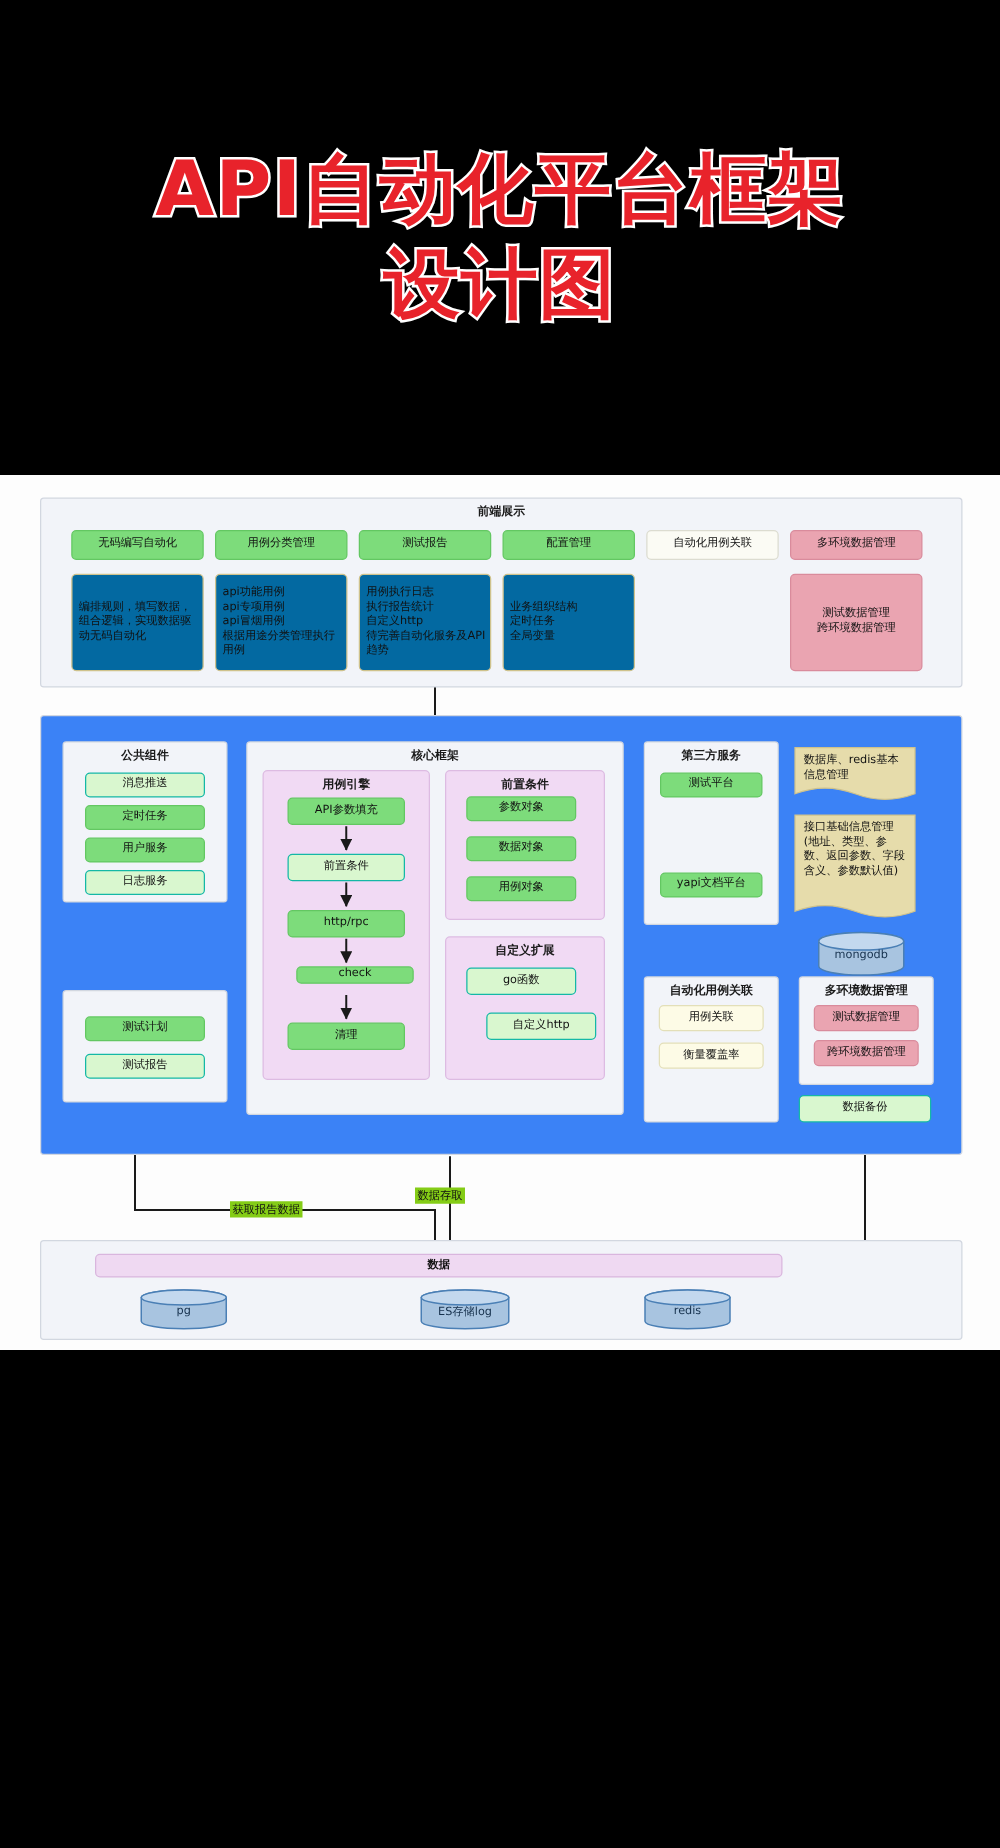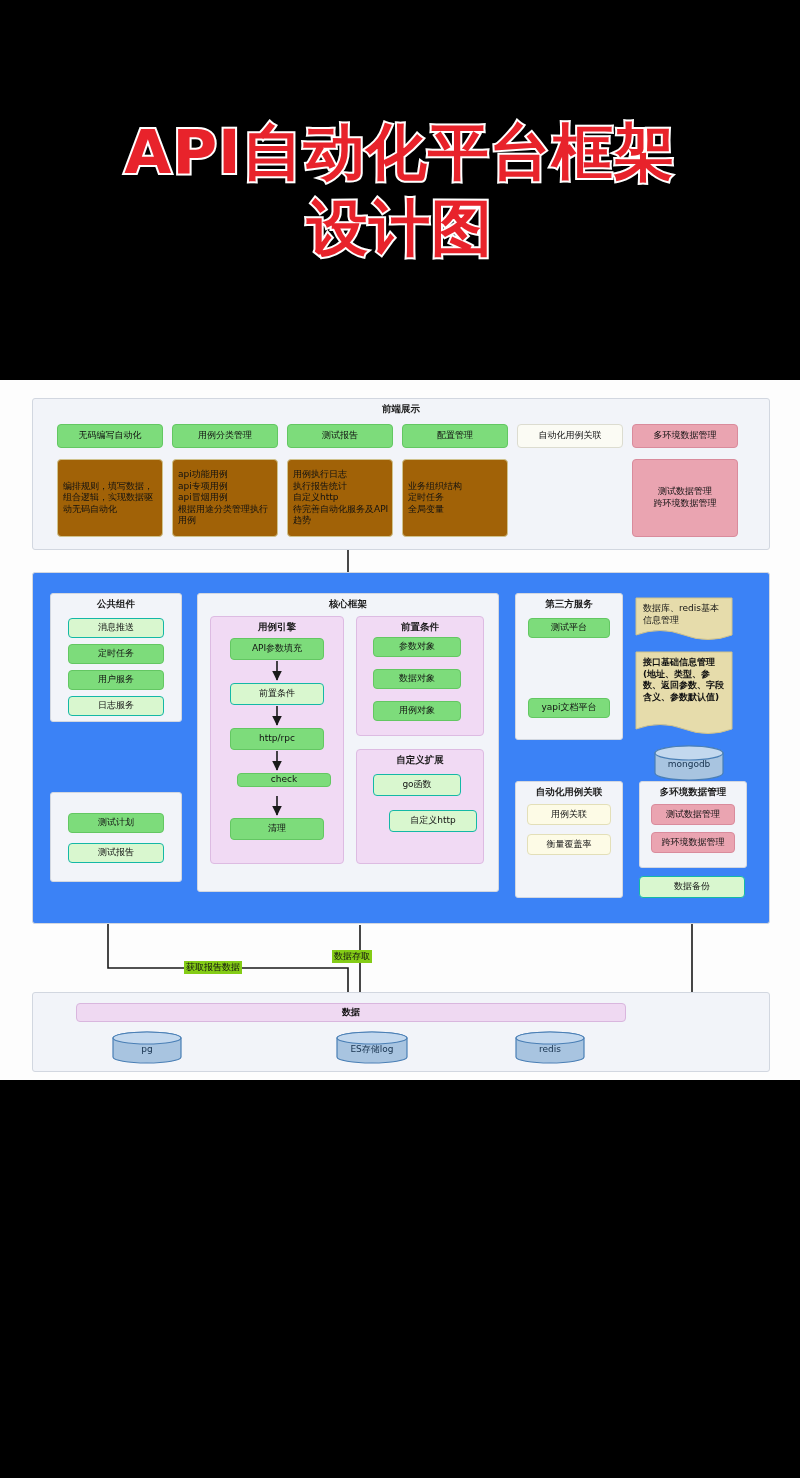--- a/index.html
+++ b/index.html
@@ -19,21 +19,21 @@
   .foot{position:absolute;left:0;top:1080px;width:800px;height:398px;background:#000;}
 
   .panel{position:absolute;background:#f2f4f9;border:1px solid #d2d7e0;border-radius:3px;}
   .panel.plain{background:#3b82f6;}
   .panel-title{position:absolute;left:0;right:0;top:4px;text-align:center;font-size:9.5px;font-weight:bold;color:#1b1b1b;}
 
   .chip{position:absolute;display:flex;align-items:center;justify-content:center;text-align:center;
     border-radius:4px;font-size:9px;color:#111;line-height:1.28;padding:2px 3px;box-sizing:border-box;}
   .g-dark{background:#7ddc7b;border:1px solid #63c762;}
   .g-light{background:#d9f7cf;border:1px solid #14b8a6;}
-  .tan{background:#a16207;border:1px solid #cfc28c;}
+  .tan{background:#0369a1;border:1px solid #cfc28c;}
   .cream{background:#fdfbe6;border:1px solid #e3dfb8;}
   .pink{background:#eaa4b1;border:1px solid #d98b9c;}
   .wht{background:#fbfbf4;border:1px solid #dcdcd0;}
   .purplebar{background:#efd9f2;border:1px solid #d9b6de;}
   .lavpanel{background:#f1daf4;border:1px solid #ddbbe2;border-radius:4px;position:absolute;}
   .txt-left{justify-content:flex-start;text-align:left;padding-left:5px;}
 
   
   .doc{position:absolute;font-size:9px;color:#111;line-height:1.3;box-sizing:border-box;padding:3px 4px;}
 
@@ -186,21 +186,21 @@
         <svg viewBox="0 0 98 48" width="98" height="48" style="position:absolute;left:0;top:0;">
           <path d="M1,1 H97 V38 q-24,9 -48,0 q-24,-9 -48,0 Z" fill="#e6dcab" stroke="#cfc28c" stroke-width="1"></path>
         </svg>
         <div style="position:relative;z-index:2;padding:3px 4px;">数据库、redis基本信息管理</div>
       </div>
 
       <div class="doc" style="left:602px;top:78px;width:98px;height:88px;">
         <svg viewBox="0 0 98 88" width="98" height="88" style="position:absolute;left:0;top:0;">
           <path d="M1,1 H97 V78 q-24,9 -48,0 q-24,-9 -48,0 Z" fill="#e6dcab" stroke="#cfc28c" stroke-width="1"></path>
         </svg>
-        <div style="position:relative;z-index:2;padding:3px 4px;font-weight:bold;">接口基础信息管理(地址、类型、参数、返回参数、字段含义、参数默认值)</div>
+        <div style="position:relative;z-index:2;padding:3px 4px;">接口基础信息管理(地址、类型、参数、返回参数、字段含义、参数默认值)</div>
       </div>
 
       <div class="cyl" style="left:620px;top:172px;width:72px;height:36px;">
         <svg viewBox="0 0 72 36" width="72" height="36">
           <path d="M2,8 a34,7 0 0 1 68,0 V28 a34,7 0 0 1 -68,0 Z" fill="#a8c4e0" stroke="#4a7fb5" stroke-width="1.2"></path>
           <ellipse cx="36" cy="8" rx="34" ry="7" fill="#c3d8ee" stroke="#4a7fb5" stroke-width="1.2"></ellipse>
         </svg>
         <div class="lbl">mongodb</div>
       </div>
 

